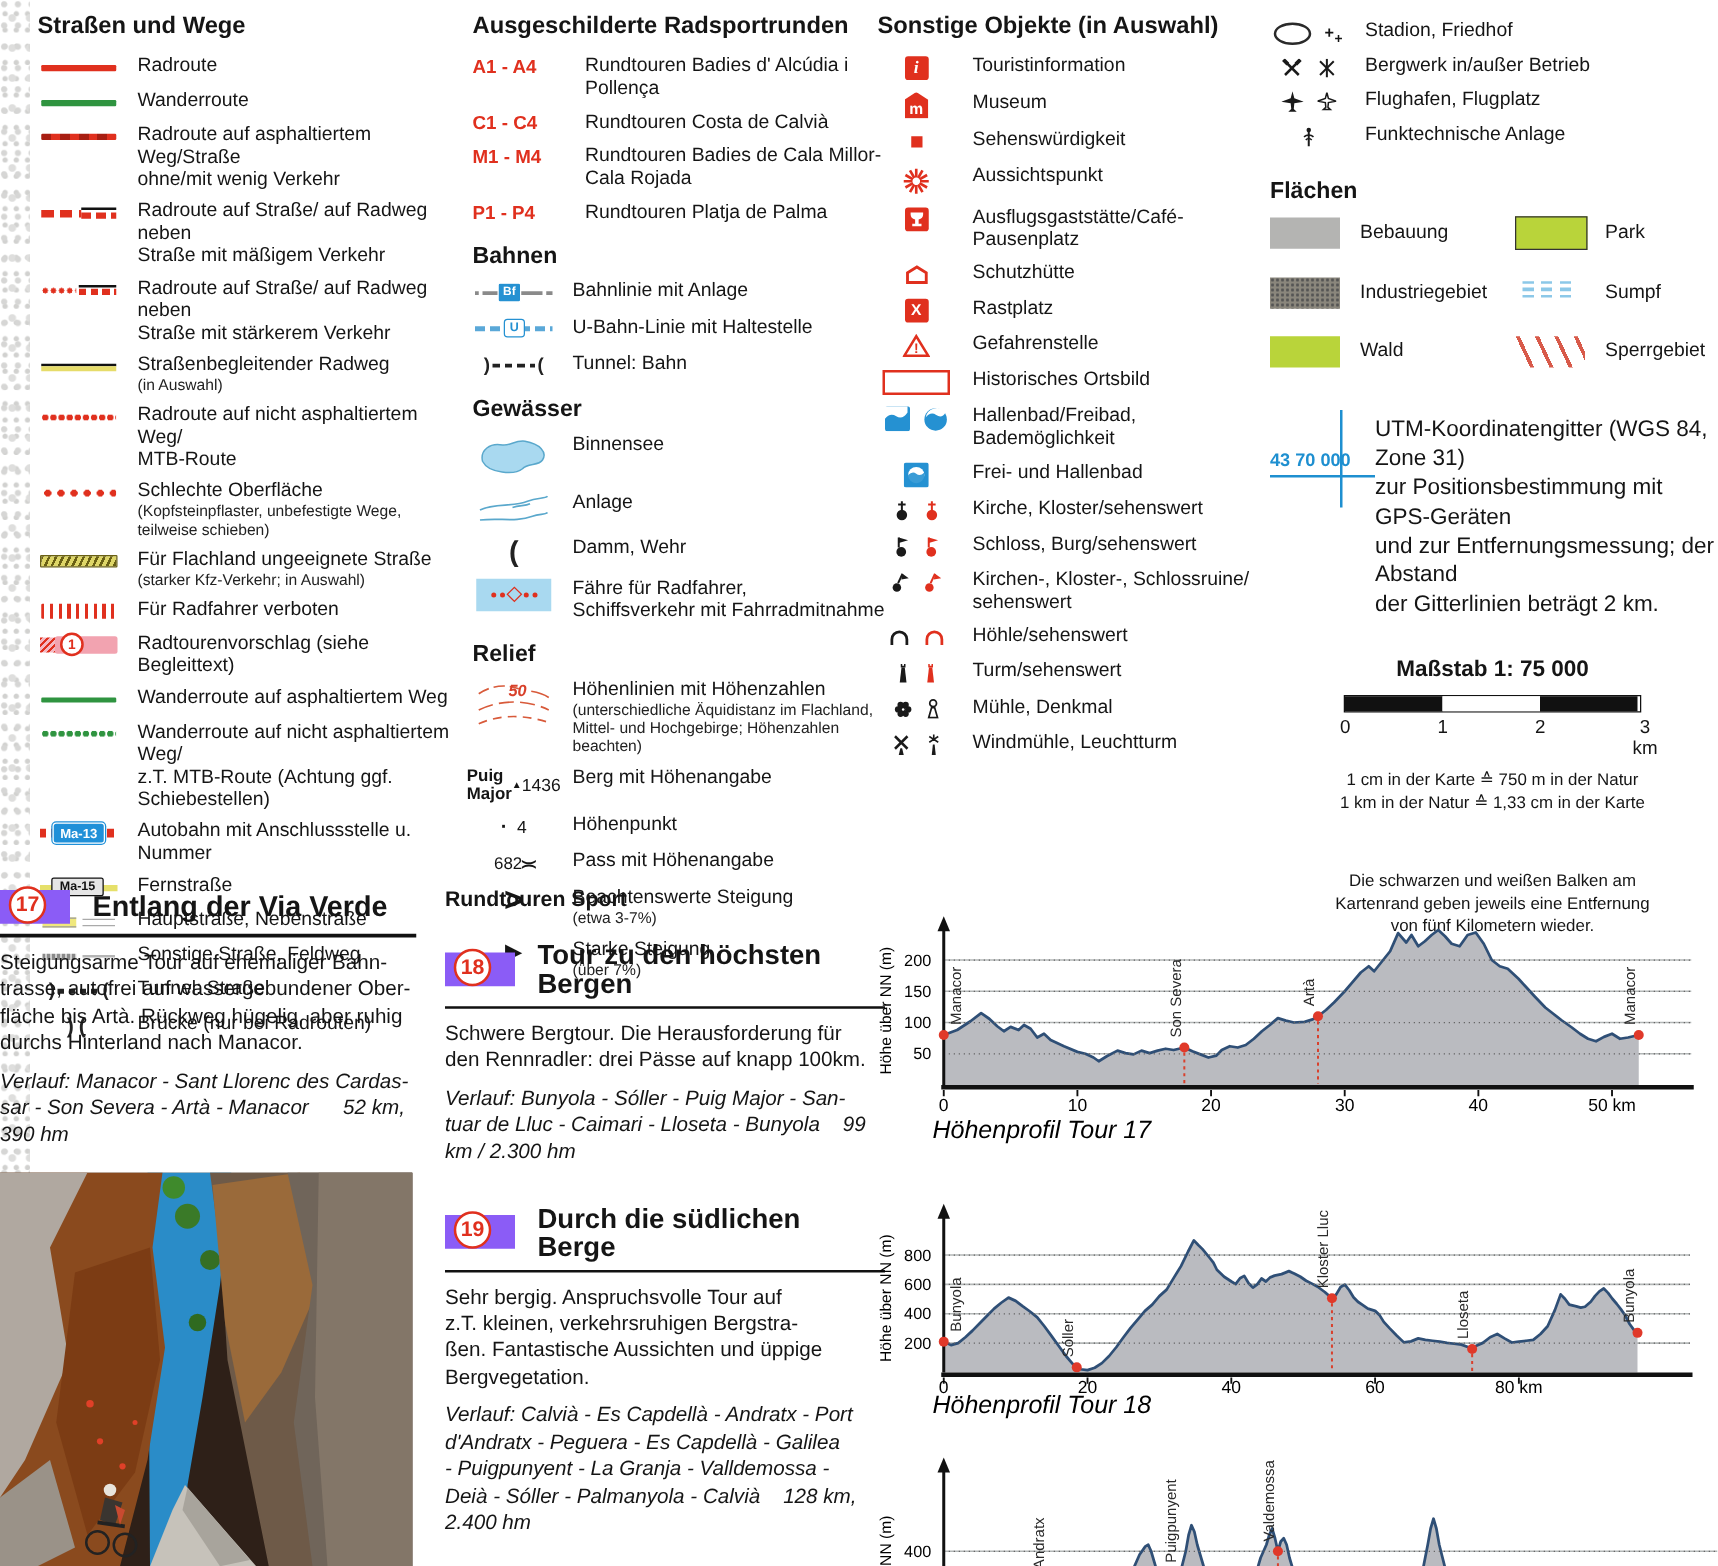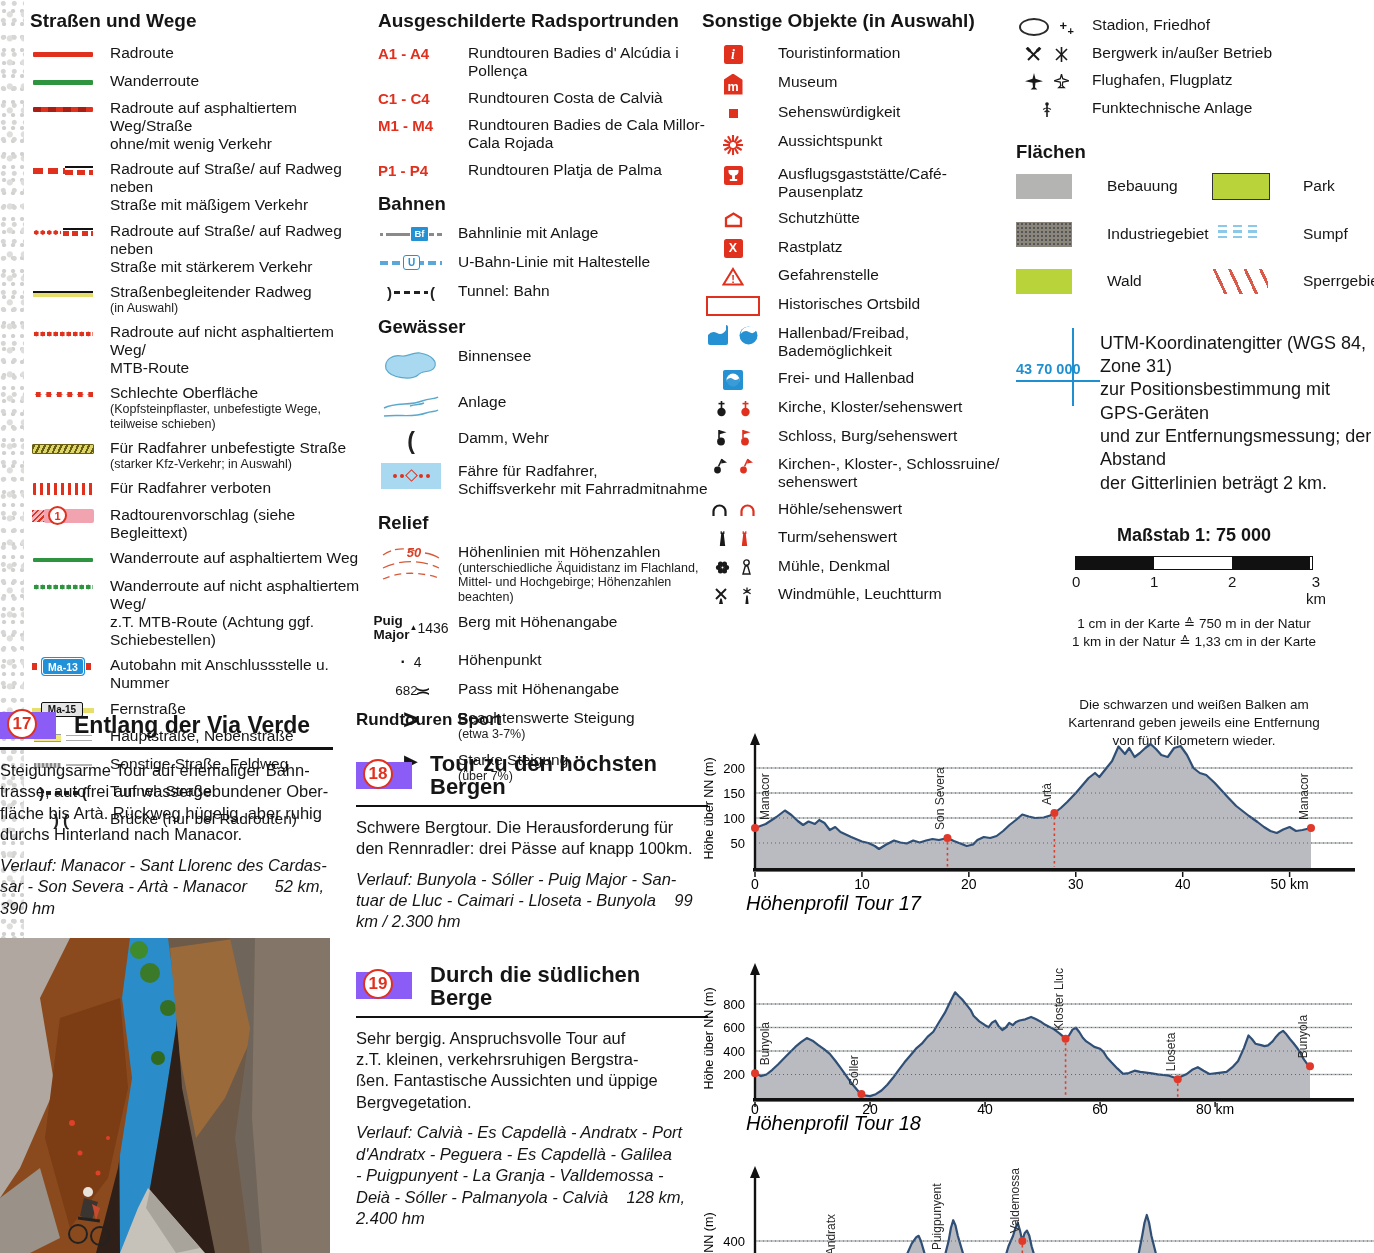--- a/index.html
+++ b/index.html
@@ -27,21 +27,21 @@
   .code{flex:0 0 76px;font-size:15px;font-weight:700;color:#e0301e;padding-top:1px;}
   .c2 .lrow{margin-bottom:9px;}
   .c3 .lrow{margin-bottom:8.5px;}
   .c3 .sym,.c4 .sym{flex:0 0 62px;width:62px;}
   .pair{display:flex;gap:11px;align-items:center;justify-content:center;}
   .rsq{width:19px;height:19px;background:#e0301e;border-radius:2.5px;color:#fff;font-weight:700;
        font-size:12.5px;display:flex;align-items:center;justify-content:center;}
   .fl-grid{display:grid;grid-template-columns:58px 110px 58px 116px;column-gap:14px;row-gap:22px;
        align-items:center;margin-top:10px;}
   .sw{width:56px;height:25px;}
-  .fl-lab{font-size:15.5px;margin-left:19px;}
+  .fl-lab{font-size:15.5px;}
   .utm{display:flex;margin-top:34px;}
   .utm-fig{flex:0 0 84px;position:relative;height:84px;}
   .utm-txt{font-size:18px;line-height:1.3;white-space:pre-line;padding-top:4px;}
   .mass{margin-top:30px;text-align:center;}
   .mass-t{font-size:18px;font-weight:700;margin-bottom:10px;}
   .sbar{position:relative;width:236px;height:12px;margin:0 auto;border:1px solid #111;display:flex;}
   .sbar span{height:100%;}
   .sticks{position:relative;width:260px;margin:3px auto 0;height:20px;font-size:15px;}
   .sticks i{position:absolute;font-style:normal;}
   .mass-n{font-size:13.5px;line-height:1.35;margin-top:22px;white-space:pre-line;}
@@ -156,21 +156,21 @@
             <span class="lmain">Schlechte Oberfläche</span>
             <span class="lsub">(Kopfsteinpflaster, unbefestigte Wege,
 teilweise schieben)</span>
           </div>
         </div>
         <div class="lrow">
           <span class="sym">
             <span class="ln" style="height:8px;border:1px solid #6a6014;background:repeating-linear-gradient(115deg,#6a6014 0 2px,#ded668 2px 5px)"></span>
           </span>
           <div class="ltxt">
-            <span class="lmain">Für Radfahrer unbefestigte Straße</span>
+            <span class="lmain">Für Flachland ungeeignete Straße</span>
             <span class="lsub">(starker Kfz-Verkehr; in Auswahl)</span>
           </div>
         </div>
         <div class="lrow">
           <span class="sym">
             <span class="ln" style="height:12px;background:repeating-linear-gradient(90deg,#e0301e 0 2.6px,transparent 2.6px 7px)"></span>
           </span>
           <div class="ltxt">
             <span class="lmain">Für Radfahrer verboten</span>
           </div>
@@ -297,21 +297,21 @@
         </div>
       </div>
     <h3 class="sec">Bahnen</h3>
     <div id="bahnen-list">
         <div class="lrow">
           <span class="sym">
             <span style="position:relative;display:block;width:62px;height:17px">
               <span style="position:absolute;left:0;top:7px;width:62px;height:3.5px;background:#8a8a8a"></span>
               <span style="position:absolute;left:3px;top:6px;width:3px;height:6px;background:#fff"></span>
               <span style="position:absolute;left:54px;top:6px;width:3px;height:6px;background:#fff"></span>
-              <span style="position:absolute;left:30px;top:0;width:19px;height:16px;background:#2591d2;border:1px solid #fff;color:#fff;font-size:9.5px;font-weight:700;display:flex;align-items:center;justify-content:center;box-sizing:border-box;border-radius:2px">Bf</span>
+              <span style="position:absolute;left:18px;top:0;width:19px;height:16px;background:#2591d2;border:1px solid #fff;color:#fff;font-size:9.5px;font-weight:700;display:flex;align-items:center;justify-content:center;box-sizing:border-box;border-radius:2px">Bf</span>
             </span>
           </span>
           <div class="ltxt">
             <span class="lmain">Bahnlinie mit Anlage</span>
           </div>
         </div>
         <div class="lrow">
           <span class="sym">
             <span style="position:relative;display:block;width:62px;height:16px">
               <span style="position:absolute;left:0;top:6px;width:62px;height:3.5px;background:repeating-linear-gradient(90deg,#5aa8d8 0 8px,transparent 8px 12px)"></span>

